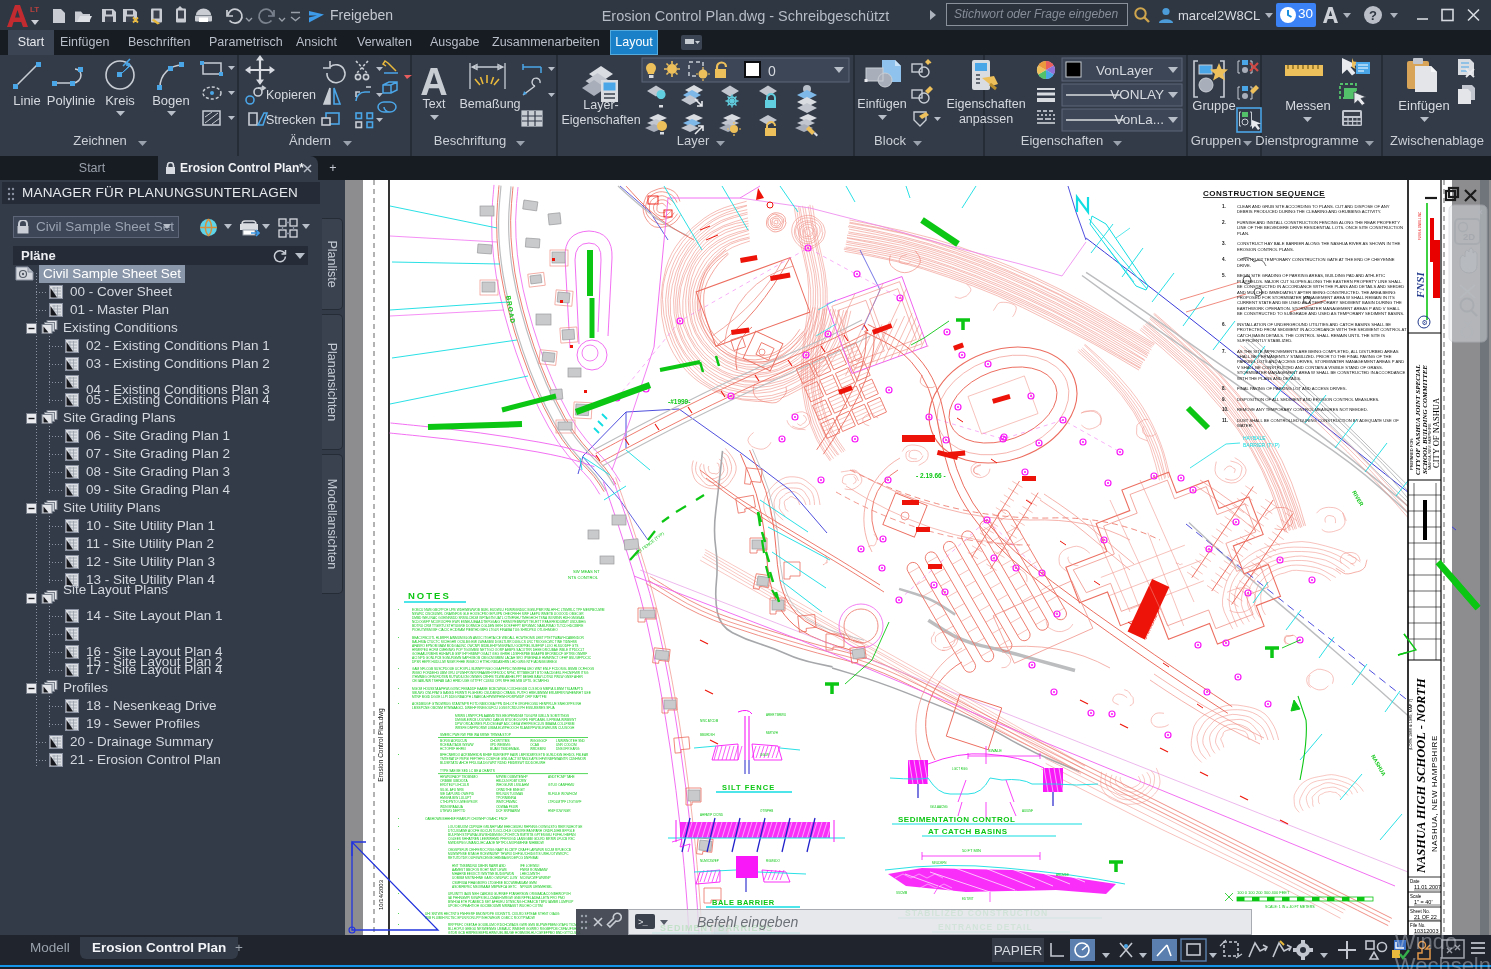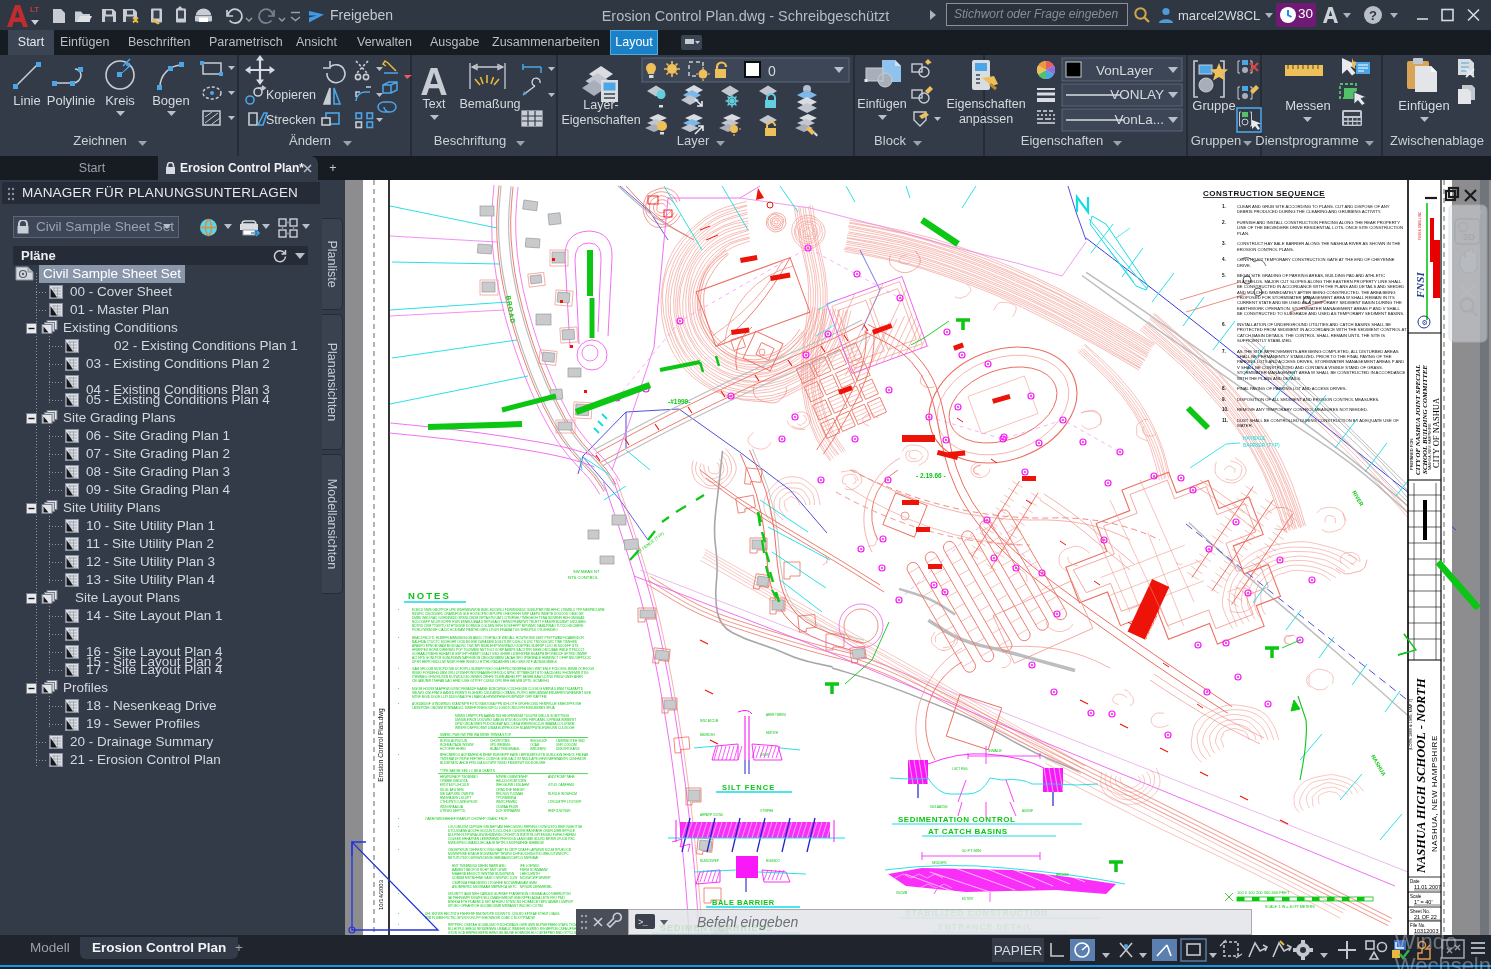--- a/index.html
+++ b/index.html
@@ -97,21 +97,21 @@
   <svg class="abs" style="left:1133px;top:6px;" width="18" height="18" viewBox="0 0 18 18">
       <circle cx="7.5" cy="7.5" r="5.2" fill="none" stroke="#cfa54e" stroke-width="2"></circle>
       <path d="M11.5 11.5 L16 16" stroke="#cfa54e" stroke-width="2.4"></path>
     </svg>
   <svg class="abs" style="left:1157px;top:6px;" width="18" height="18" viewBox="0 0 18 18">
       <circle cx="9" cy="5.5" r="3.6" fill="#4b9cd8"></circle>
       <path d="M2 17 c0 -5 14 -5 14 0 Z" fill="#4b9cd8"></path>
     </svg>
   <span class="abs" style="left:1178px;top:0;line-height:31px;font-size:13px;color:#d6dae0;">marcel2W8CL</span>
   <span class="abs" style="left:1265px;top:13px;width:0;height:0;border-top:5px solid #aeb4bd;border-left:4.5px solid transparent;border-right:4.5px solid transparent;"></span>
-  <div class="abs" style="left:1276px;top:3px;width:40px;height:24px;background:#701a75;border-radius:2px;">
+  <div class="abs" style="left:1276px;top:3px;width:40px;height:24px;background:#3b82f6;border-radius:2px;">
     <svg class="abs" style="left:3px;top:3px;" width="18" height="18" viewBox="0 0 18 18">
         <circle cx="9" cy="9" r="8" fill="#fff"></circle>
         <path d="M9 4 V9 L12.5 11" stroke="#1a8fdc" stroke-width="2" fill="none"></path>
       </svg>
     <span class="abs" style="left:22px;top:3px;font-size:13.5px;color:#fff;">30</span>
   </div>
   <svg class="abs" style="left:1322px;top:6px;" width="17" height="18" viewBox="0 0 17 18">
       <path d="M1 17 L6.5 1 L10.5 1 L16 17 L12.5 17 L11.2 13 L5.8 13 L4.5 17 Z M6.8 10 L10.2 10 L8.5 4.5 Z" fill="#cdd1d7"></path>
     </svg>
   <span class="abs" style="left:1343px;top:13px;width:0;height:0;border-top:5px solid #aeb4bd;border-left:4.5px solid transparent;border-right:4.5px solid transparent;"></span>
@@ -665,21 +665,21 @@
           <path d="M2.5 12.5 L7.5 12.5 L2.5 6.5 Z" fill="#16181d"></path>
         </svg>
 <span class="trow" style="left:50px;top:54px;">Existing Conditions</span>
 <div class="abs" style="left:36px;top:81px;width:14px;height:1px;background-image:repeating-linear-gradient(90deg,#8a91a0 0 1px, transparent 1px 3px);"></div>
 <div class="abs" style="left:36px;top:68px;width:1px;height:18px;background-image:repeating-linear-gradient(#8a91a0 0 1px, transparent 1px 3px);"></div>
 <svg class="abs" style="left:52px;top:74px;" width="14" height="14" viewBox="0 0 14 14">
           <rect x="0.5" y="0.5" width="13" height="13" fill="#dcdfe4" stroke="#8a91a0"></rect>
           <path d="M3 3 h9 M3 6 h9 M3 9 h9 M3 12 h9 M5 2 v11 M8.5 2 v11" stroke="#9aa1ab" stroke-width="0.8"></path>
           <path d="M1.5 12.5 L8 12.5 L1.5 3 Z" fill="#16181d"></path>
         </svg>
-<span class="trow" style="left:73px;top:72px;margin-left:28px;">02 - Existing Conditions Plan 1</span>
+<span class="trow" style="left:73px;top:72px;">02 - Existing Conditions Plan 1</span>
 <div class="abs" style="left:36px;top:99px;width:14px;height:1px;background-image:repeating-linear-gradient(90deg,#8a91a0 0 1px, transparent 1px 3px);"></div>
 <div class="abs" style="left:36px;top:86px;width:1px;height:18px;background-image:repeating-linear-gradient(#8a91a0 0 1px, transparent 1px 3px);"></div>
 <svg class="abs" style="left:52px;top:92px;" width="14" height="14" viewBox="0 0 14 14">
           <rect x="0.5" y="0.5" width="13" height="13" fill="#dcdfe4" stroke="#8a91a0"></rect>
           <path d="M3 3 h9 M3 6 h9 M3 9 h9 M3 12 h9 M5 2 v11 M8.5 2 v11" stroke="#9aa1ab" stroke-width="0.8"></path>
           <path d="M1.5 12.5 L8 12.5 L1.5 3 Z" fill="#16181d"></path>
         </svg>
 <span class="trow" style="left:73px;top:90px;">03 - Existing Conditions Plan 2</span>
 <div class="abs" style="left:36px;top:117px;width:14px;height:1px;background-image:repeating-linear-gradient(90deg,#8a91a0 0 1px, transparent 1px 3px);"></div>
 <div class="abs" style="left:36px;top:104px;width:1px;height:18px;background-image:repeating-linear-gradient(#8a91a0 0 1px, transparent 1px 3px);"></div>
@@ -789,21 +789,21 @@
           <rect x="0.5" y="0.5" width="10" height="10" fill="#e8eaee" stroke="#777e8a"></rect>
           <path d="M2.5 5.5 h6" stroke="#16181d" stroke-width="1.4"></path>
         </svg>
 <svg class="abs" style="left:28px;top:325px;" width="17" height="15" viewBox="0 0 17 15">
           <rect x="6" y="0.5" width="10" height="9" fill="#e4e6ea" stroke="#70playacebo"></rect>
           <rect x="6" y="0.5" width="10" height="9" fill="#e4e6ea" stroke="#777e8a"></rect>
           <rect x="3.5" y="2.5" width="10" height="9" fill="#cfd3da" stroke="#777e8a"></rect>
           <rect x="1" y="4.5" width="10" height="9" fill="#e4e6ea" stroke="#777e8a"></rect>
           <path d="M2.5 12.5 L7.5 12.5 L2.5 6.5 Z" fill="#16181d"></path>
         </svg>
-<span class="trow" style="left:50px;top:324px;margin-left:12px;">Site Layout Plans</span>
+<span class="trow" style="left:50px;top:316px;">Site Layout Plans</span>
 <div class="abs" style="left:36px;top:351px;width:14px;height:1px;background-image:repeating-linear-gradient(90deg,#8a91a0 0 1px, transparent 1px 3px);"></div>
 <div class="abs" style="left:36px;top:338px;width:1px;height:18px;background-image:repeating-linear-gradient(#8a91a0 0 1px, transparent 1px 3px);"></div>
 <svg class="abs" style="left:52px;top:344px;" width="14" height="14" viewBox="0 0 14 14">
           <rect x="0.5" y="0.5" width="13" height="13" fill="#dcdfe4" stroke="#8a91a0"></rect>
           <path d="M3 3 h9 M3 6 h9 M3 9 h9 M3 12 h9 M5 2 v11 M8.5 2 v11" stroke="#9aa1ab" stroke-width="0.8"></path>
           <path d="M1.5 12.5 L8 12.5 L1.5 3 Z" fill="#16181d"></path>
         </svg>
 <span class="trow" style="left:73px;top:342px;">14 - Site Layout Plan 1</span>
 <div class="abs" style="left:36px;top:369px;width:14px;height:1px;background-image:repeating-linear-gradient(90deg,#8a91a0 0 1px, transparent 1px 3px);"></div>
 <div class="abs" style="left:36px;top:356px;width:1px;height:18px;background-image:repeating-linear-gradient(#8a91a0 0 1px, transparent 1px 3px);"></div>

